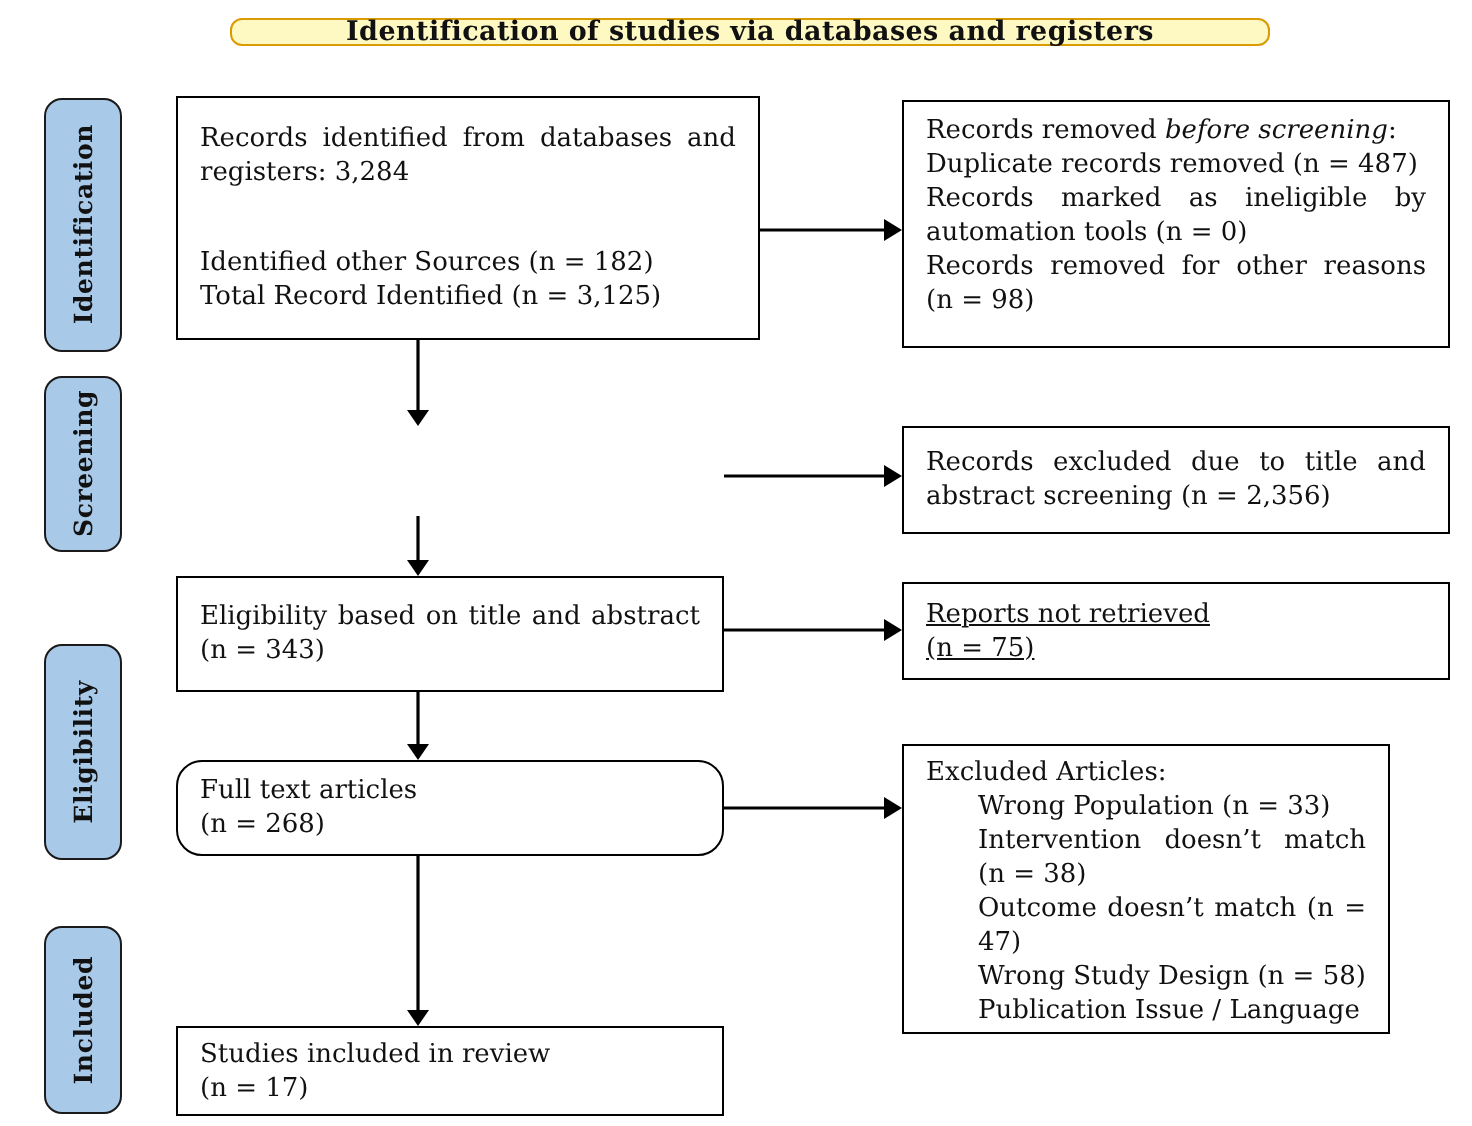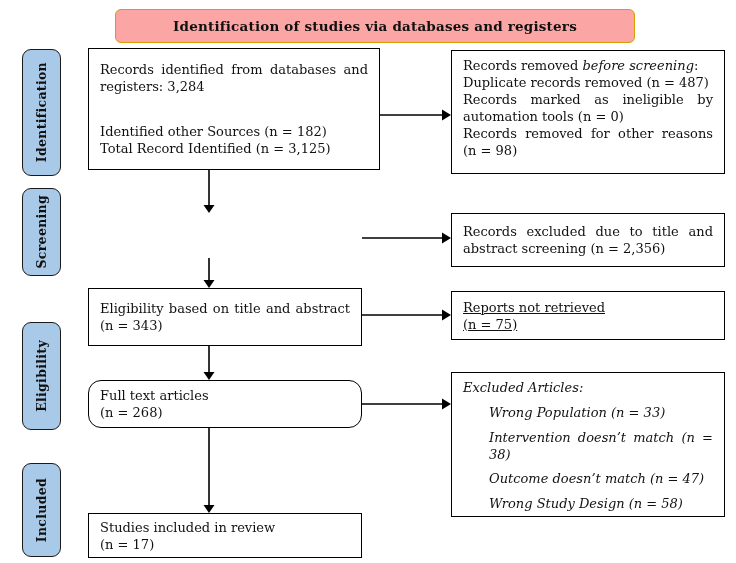--- a/index.html
+++ b/index.html
@@ -12,22 +12,22 @@
     position: relative;
     width: 736px;
     height: 563px;
     background: #ffffff;
     overflow: hidden;
   }
   .abs { position: absolute; box-sizing: border-box; }
 
   
   .banner {
-    left: 115px; top: 9px; width: 520px; height: 34px;
-    background: #fca5a5;
+    left: 115px; top: 9px; width: 520px; height: 14px;
+    background: #fef9c3;
     border: 1.5px solid #D99B00;
     border-radius: 6px;
     display: flex; align-items: center; justify-content: center;
     font-size: 13.5px; font-weight: bold; color: #111;
     letter-spacing: 0.2px;
   }
 
   
   .stage {
     left: 22px; width: 39px;
@@ -64,21 +64,21 @@
 
   .box-identified  { left: 88px; top: 48px;  width: 292px; height: 122px; }
   .box-screened    { left: 88px; top: 213px; width: 274px; height: 45px;  }
   .box-eligibility { left: 88px; top: 288px; width: 274px; height: 58px;  }
   .box-fulltext    { left: 88px; top: 380px; width: 274px; height: 48px; border-radius: 13px;  }
   .box-included    { left: 88px; top: 513px; width: 274px; height: 45px;  }
 
   .rbox-removed       { left: 451px; top: 50px;  width: 274px; height: 124px; justify-content: flex-start; padding-top: 6px; }
   .rbox-excl-screen   { left: 451px; top: 213px; width: 274px; height: 54px; }
   .rbox-not-retrieved { left: 451px; top: 291px; width: 274px; height: 49px; text-decoration: underline; }
-  .rbox-excl-articles { left: 451px; top: 372px; width: 274px; height: 145px; justify-content: space-between; padding-top: 6px; font-style: italic; }
+  .rbox-excl-articles { left: 451px; top: 372px; width: 244px; height: 145px; justify-content: center; padding-top: 6px; }
 
   .arrows { left: 0; top: 0; pointer-events: none; }
 </style>
 </head>
 <body>
 
 <div id="canvas">
 
   <div class="abs banner">
     <span>Identification of studies via databases and registers</span>
@@ -135,20 +135,21 @@
     <div>Reports not retrieved</div>
     <div>(n = 75)</div>
   </div>
 
   <div class="abs box rbox-excl-articles">
     <div>Excluded Articles:</div>
     <div class="indent">Wrong Population (n = 33)</div>
     <div class="indent">Intervention doesn’t match (n = 38)</div>
     <div class="indent">Outcome doesn’t match (n = 47)</div>
     <div class="indent">Wrong Study Design (n = 58)</div>
+    <div class="indent">Publication Issue / Language</div>
   </div>
 
   <svg class="abs arrows" width="736" height="563" viewBox="0 0 736 563">
 
     <line x1="209" y1="170" x2="209" y2="206" stroke="#000" stroke-width="1.6"></line>
     <polygon points="203.5,205 214.5,205 209,213" fill="#000"></polygon>
     <line x1="209" y1="258" x2="209" y2="281" stroke="#000" stroke-width="1.6"></line>
     <polygon points="203.5,280 214.5,280 209,288" fill="#000"></polygon>
     <line x1="209" y1="346" x2="209" y2="373" stroke="#000" stroke-width="1.6"></line>
     <polygon points="203.5,372 214.5,372 209,380" fill="#000"></polygon>

